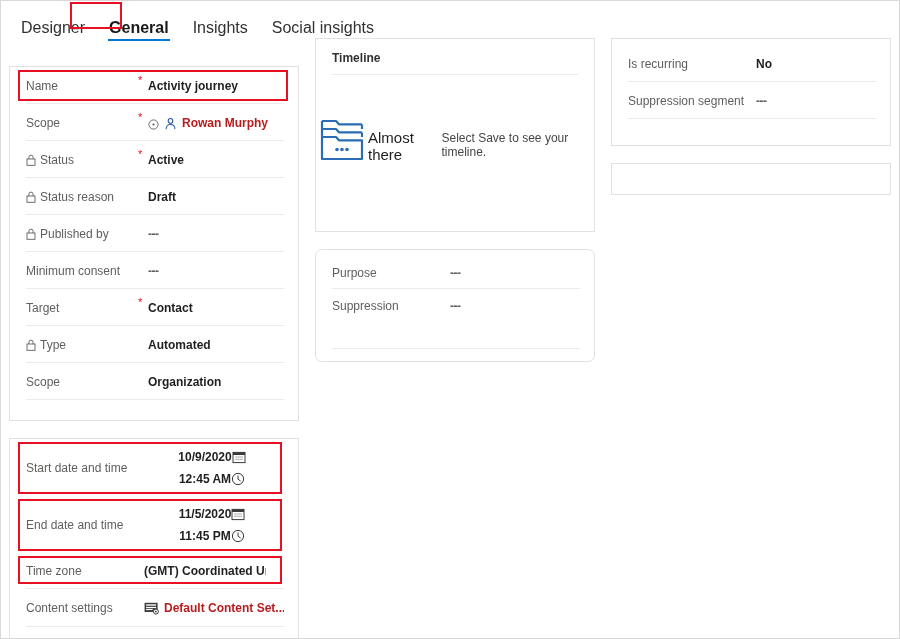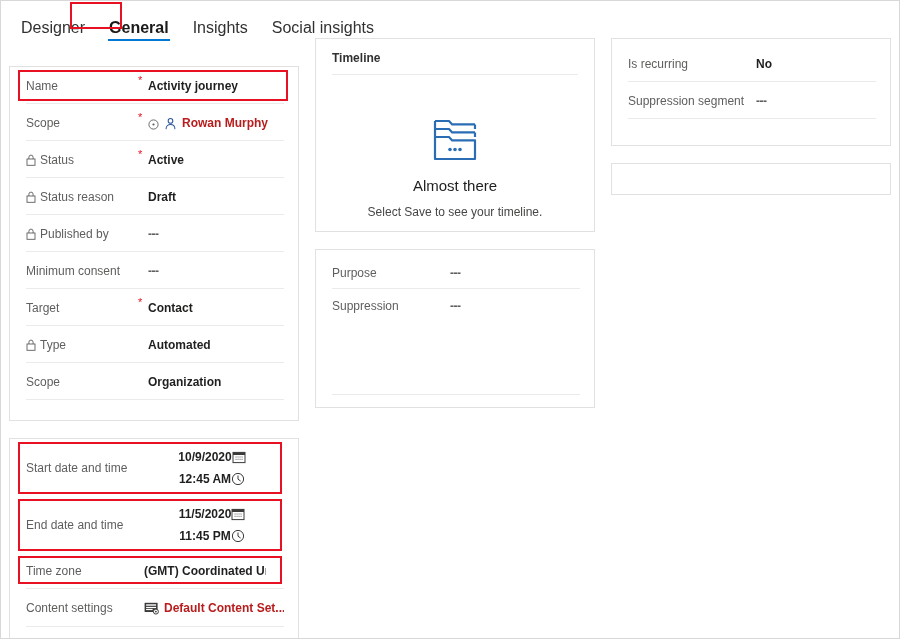--- a/index.html
+++ b/index.html
@@ -191,38 +191,38 @@
     color: #323130;
     padding: 12px 16px 8px 16px;
   }
   .timeline-head .rule {
     margin-top: 9px;
     height: 1px;
     background: #edebe9;
   }
   .timeline-body {
     display: flex;
-    flex-direction: column;
+    flex-direction: row;
     align-items: center;
     justify-content: flex-start;
     padding-top: 32px;
   }
   .timeline-title {
     font-size: 15px;
     color: #201f1e;
     margin-top: 14px;
   }
   .timeline-sub {
     font-size: 12px;
     color: #484644;
     margin-top: 11px;
   }
 
   
-  .purpose-card { height: 159px; }
+  .purpose-card { height: 113px; border-radius: 7px; }
   .purpose-card .field { height: 33px; }
   .purpose-card .field-label { width: 118px; flex: 0 0 118px; }
   .trail-sep {
     position: absolute;
     left: 16px;
     right: 14px;
     bottom: 12px;
     height: 1px;
     background: #edebe9;
   }

